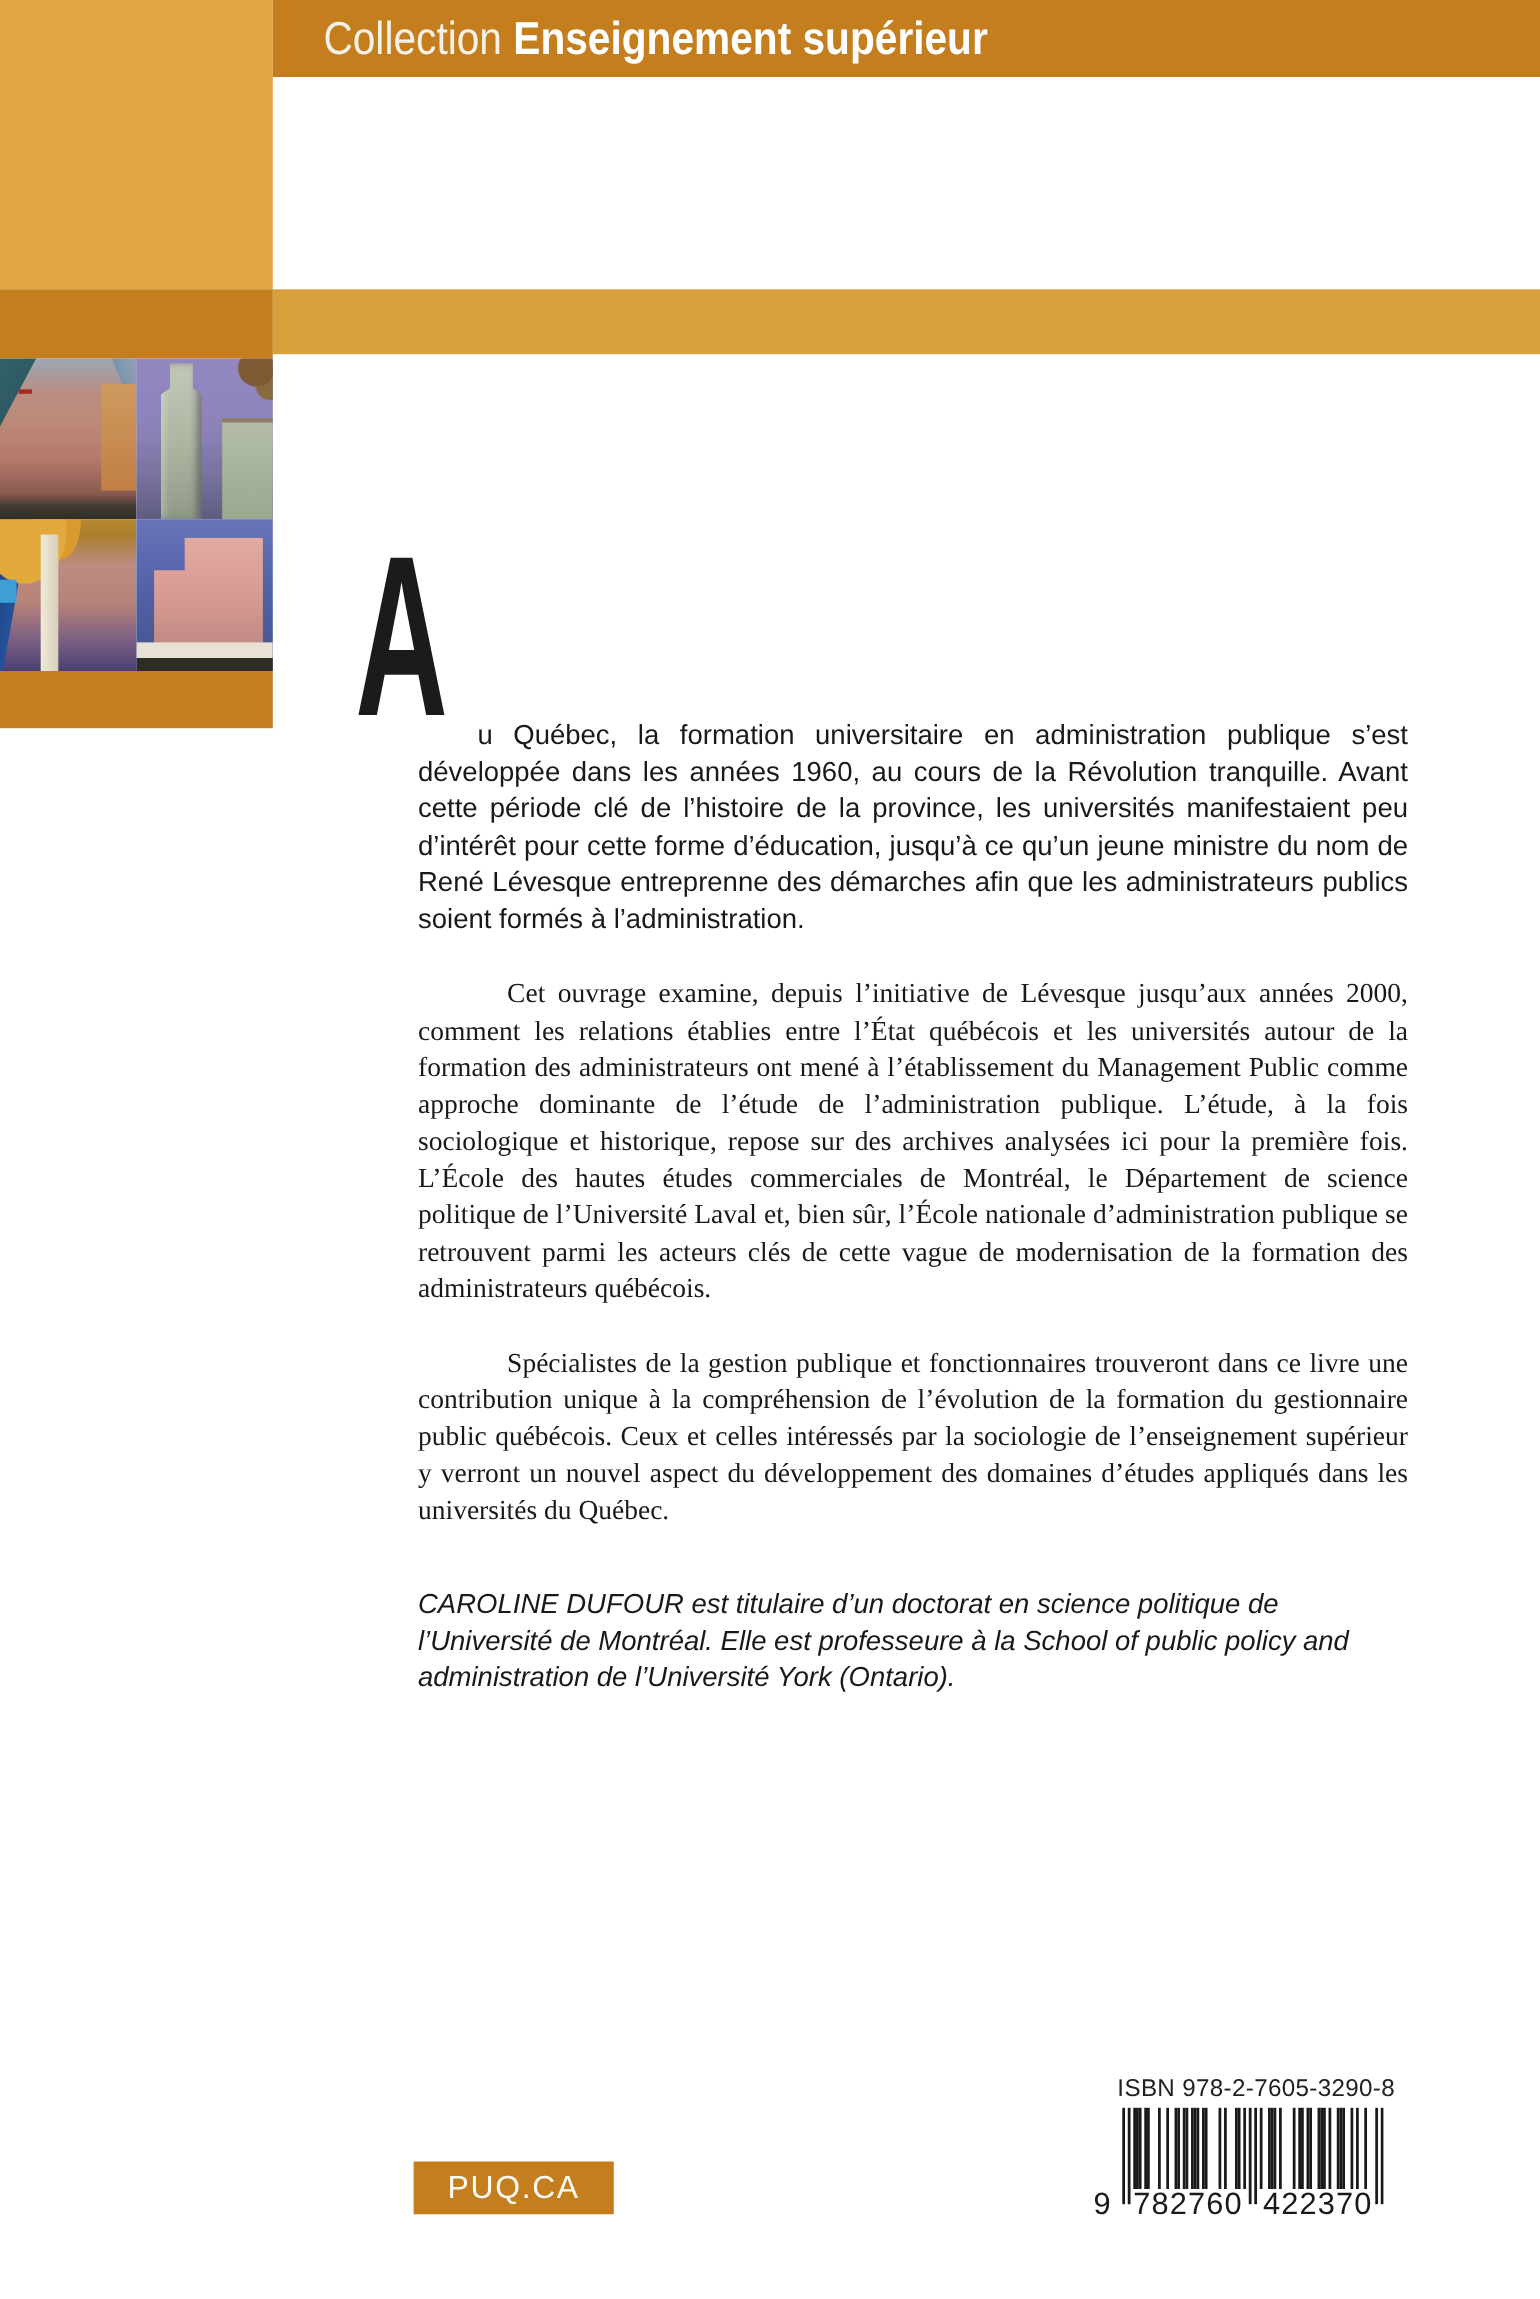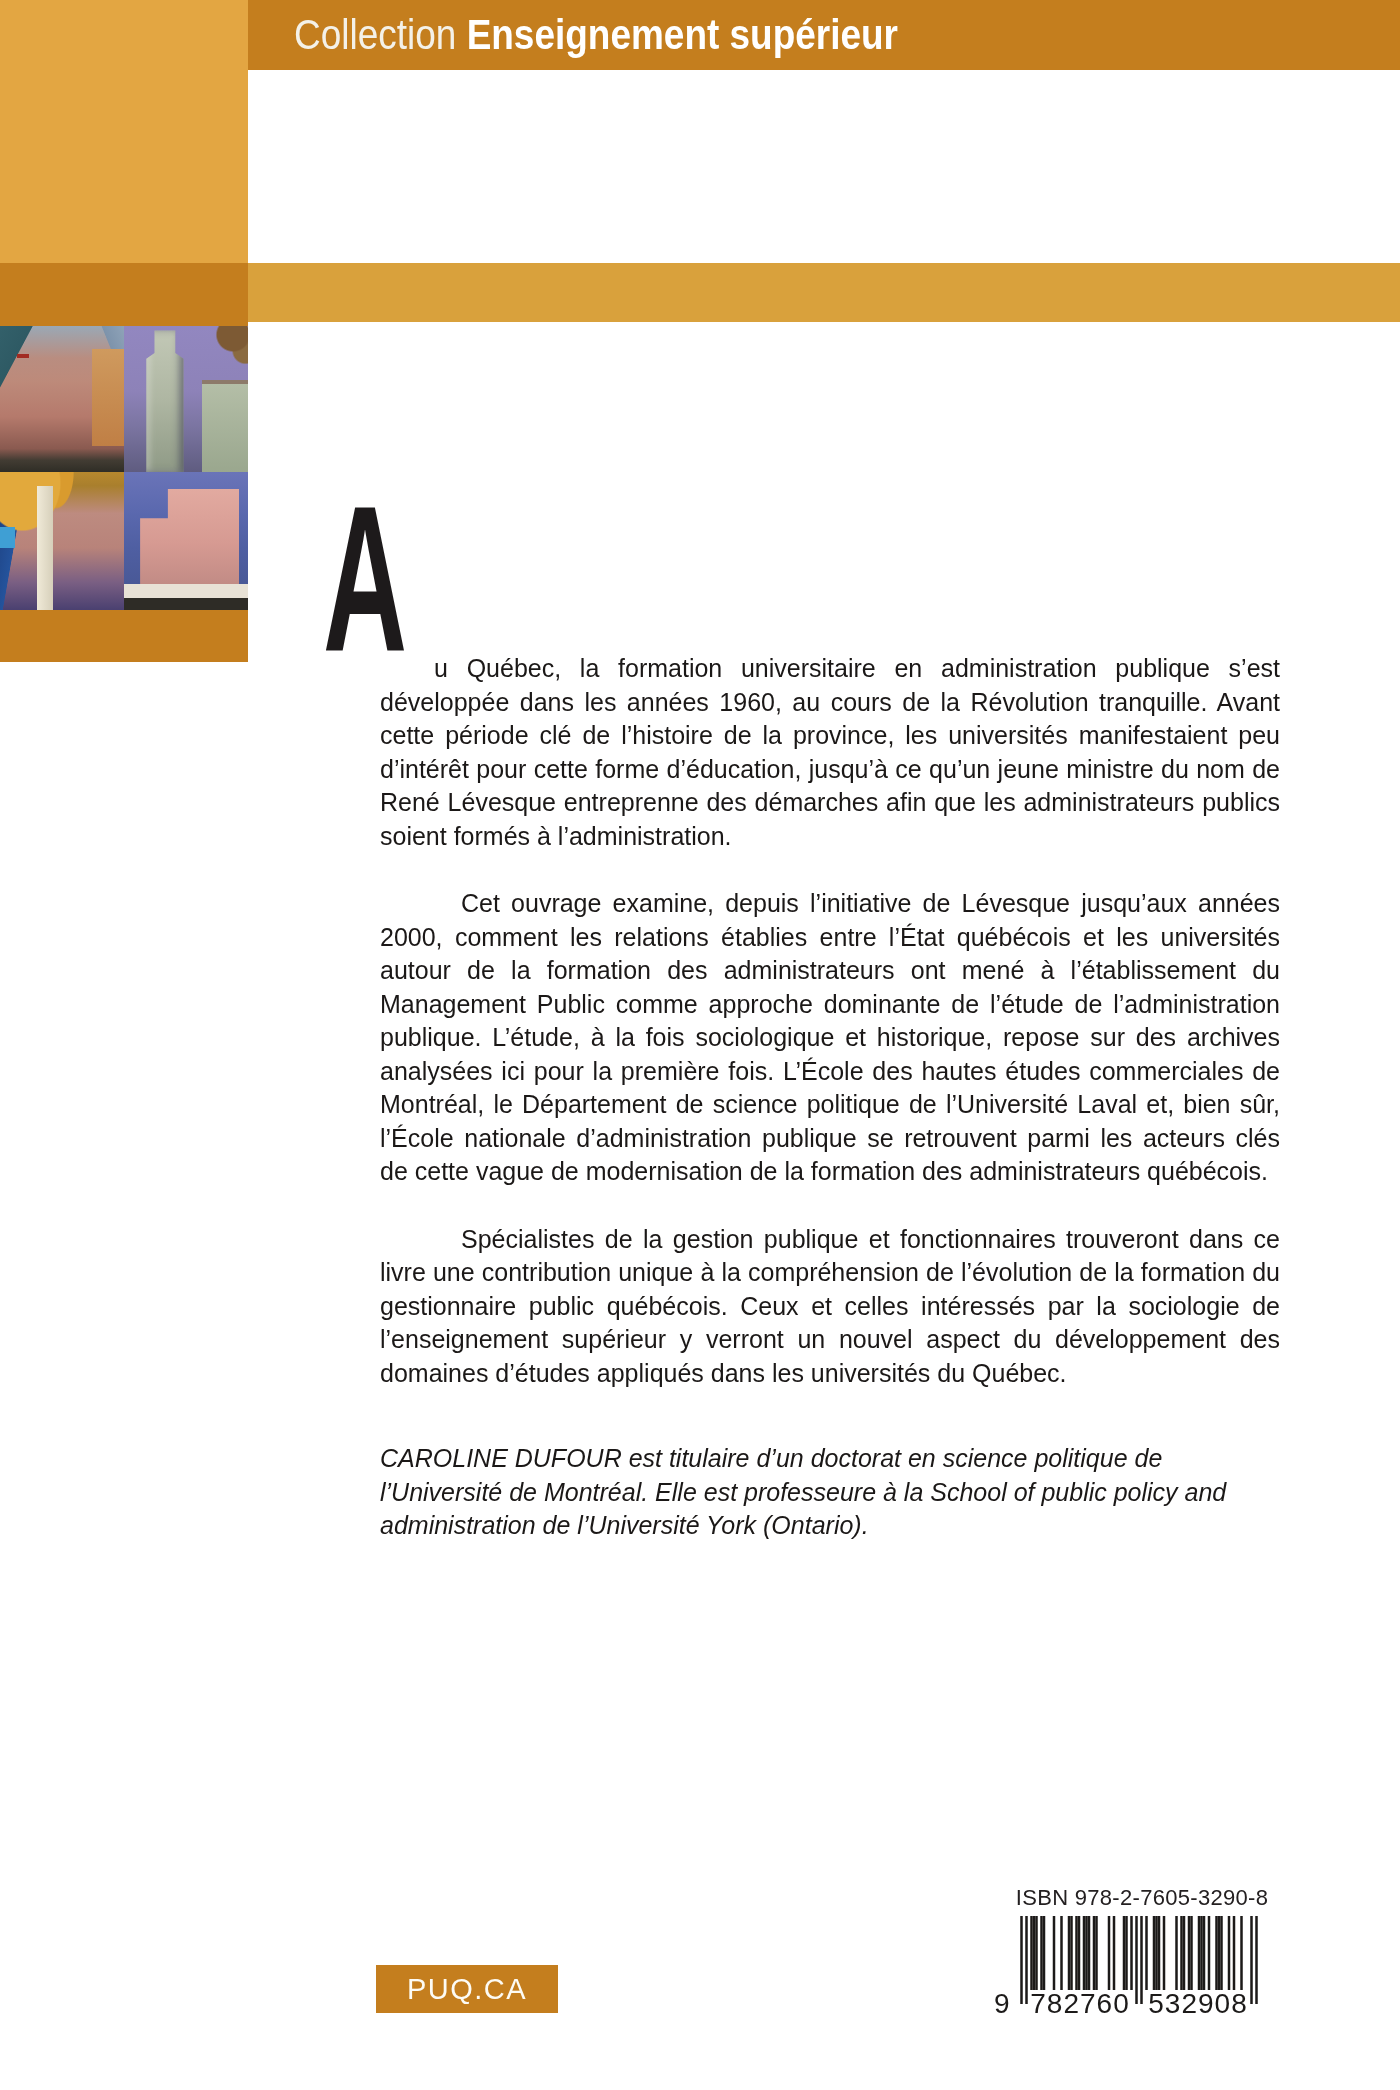--- a/index.html
+++ b/index.html
@@ -89,21 +89,21 @@
     display:inline-block;font-weight:700;font-size:208px;line-height:1;
     transform:scaleX(.56);transform-origin:0 0;
   }
   .text-col{
     position:absolute;left:380px;top:633px;width:900px;
     font-size:25px;line-height:33.5px;color:#1b1817;
     hyphens:manual;
   }
   .para{margin:0 0 34px;text-align:justify;}
   .para.p1{text-indent:54px;margin-top:19px;}
-  .para.indent{text-indent:81px;}
+  .para.indent{text-indent:81px;font-family:Liberation Serif, serif;}
   .bio{margin:52px 0 0;font-style:italic;text-align:left;}
   .bio-name{font-style:italic;}
   
   .isbn-label{
     position:absolute;left:1012px;top:1885px;width:260px;
     text-align:center;font-size:22px;color:#242021;letter-spacing:.3px;
   }
   .barcode{position:absolute;left:996px;top:1916px;width:280px;height:110px;color:#1c1a19;}
   .barcode svg{position:absolute;left:24px;top:0;}
   .bc-first{position:absolute;left:-2px;top:72px;font-size:28px;}
@@ -202,18 +202,18 @@
           <rect x="200" y="0" width="2.5" height="74"></rect>
           <rect x="207.5" y="0" width="2.5" height="74"></rect>
           <rect x="212.5" y="0" width="2.5" height="74"></rect>
           <rect x="220" y="0" width="2.5" height="74"></rect>
           <rect x="230" y="0" width="2.5" height="88"></rect>
           <rect x="235" y="0" width="2.5" height="88"></rect>
         </g>
       </svg>
     <span class="bc-first">9</span>
     <span class="bc-g1">782760</span>
-    <span class="bc-g2">532908</span>
+    <span class="bc-g2">422370</span>
   </div>
 
   <a class="puq">PUQ.CA</a>
 
 </div>
 
 </body></html>

